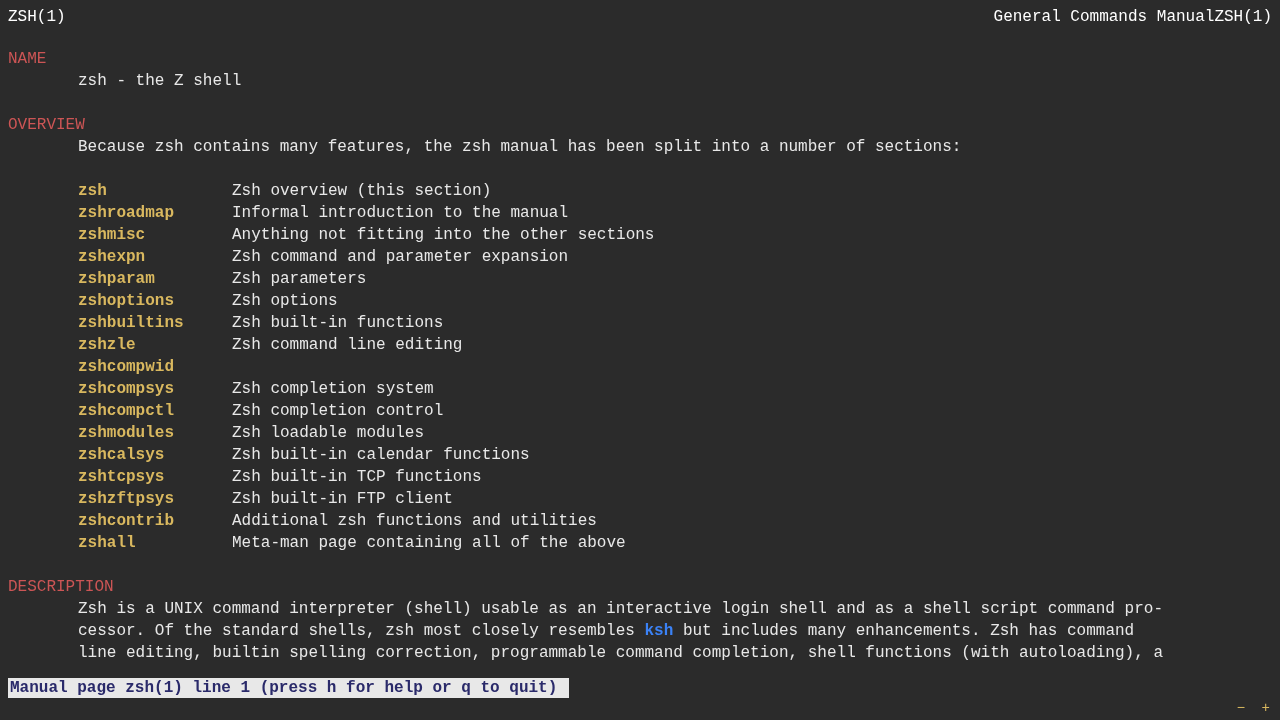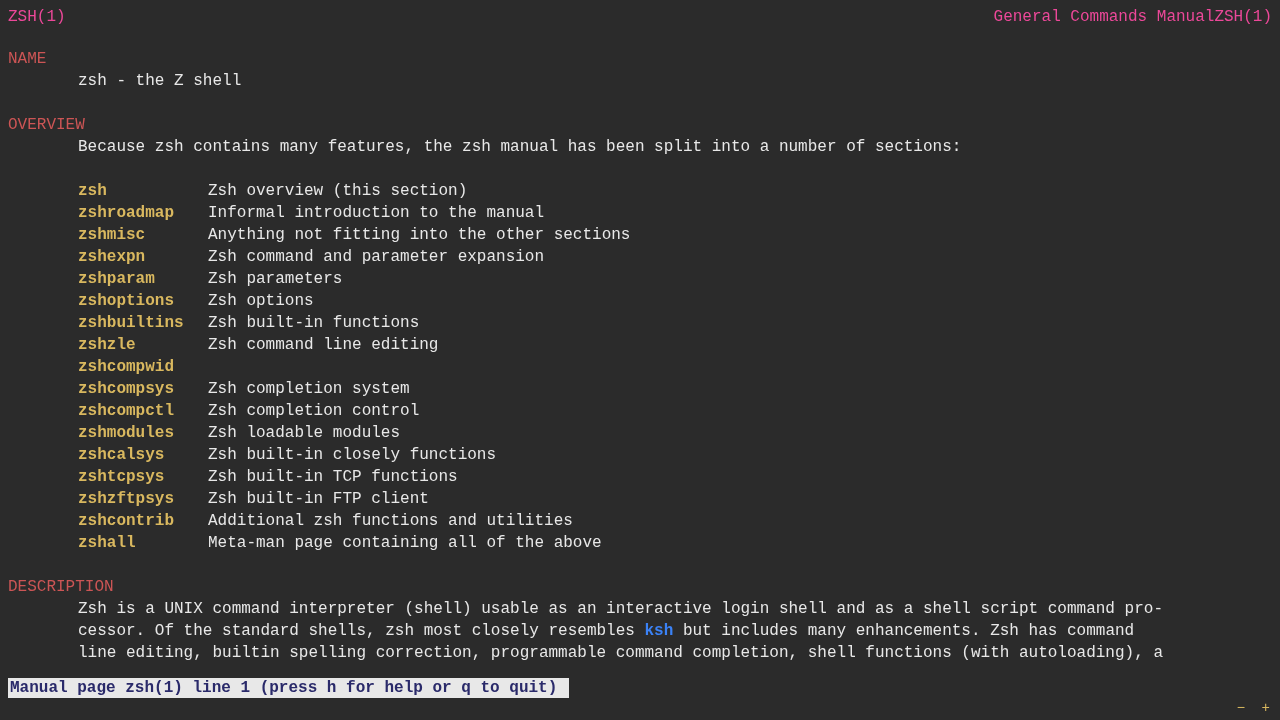--- a/index.html
+++ b/index.html
@@ -13,33 +13,34 @@
       overflow: hidden;
       padding: 8px;
       position: relative;
     }
     .header-row {
       display: flex;
       justify-content: space-between;
       margin-bottom: 22px;
     }
     .header-left, .header-center, .header-right {
-      color: #ec4899;
+      color: #ffffff;
     }
     .header-center { text-align: right; flex: 1; }
     .section-header {
       color: #cc5555;
       font-weight: normal;
     }
     .indent {
       padding-left: 70px;
     }
     .mansection-row {
       display: flex;
       padding-left: 70px;
+      gap: 24px;
     }
     .bold-name {
       color: #d9b85f;
       font-weight: bold;
       min-width: 130px;
     }
     .red-bold {
       color: #3b82f6;
       font-weight: bold;
     }
@@ -135,21 +136,21 @@
     <div class="mansection-row line">
       <span class="bold-name">zshcompctl</span>
       <span>Zsh completion control</span>
     </div>
     <div class="mansection-row line">
       <span class="bold-name">zshmodules</span>
       <span>Zsh loadable modules</span>
     </div>
     <div class="mansection-row line">
       <span class="bold-name">zshcalsys</span>
-      <span>Zsh built-in closely functions</span>
+      <span>Zsh built-in calendar functions</span>
     </div>
     <div class="mansection-row line">
       <span class="bold-name">zshtcpsys</span>
       <span>Zsh built-in TCP functions</span>
     </div>
     <div class="mansection-row line">
       <span class="bold-name">zshzftpsys</span>
       <span>Zsh built-in FTP client</span>
     </div>
     <div class="mansection-row line">

